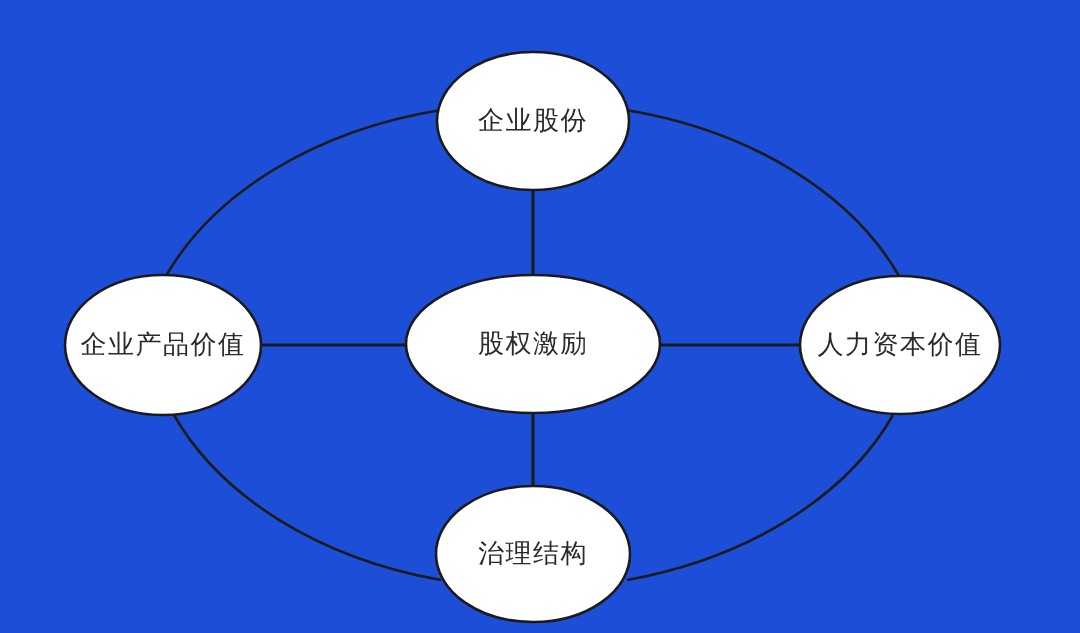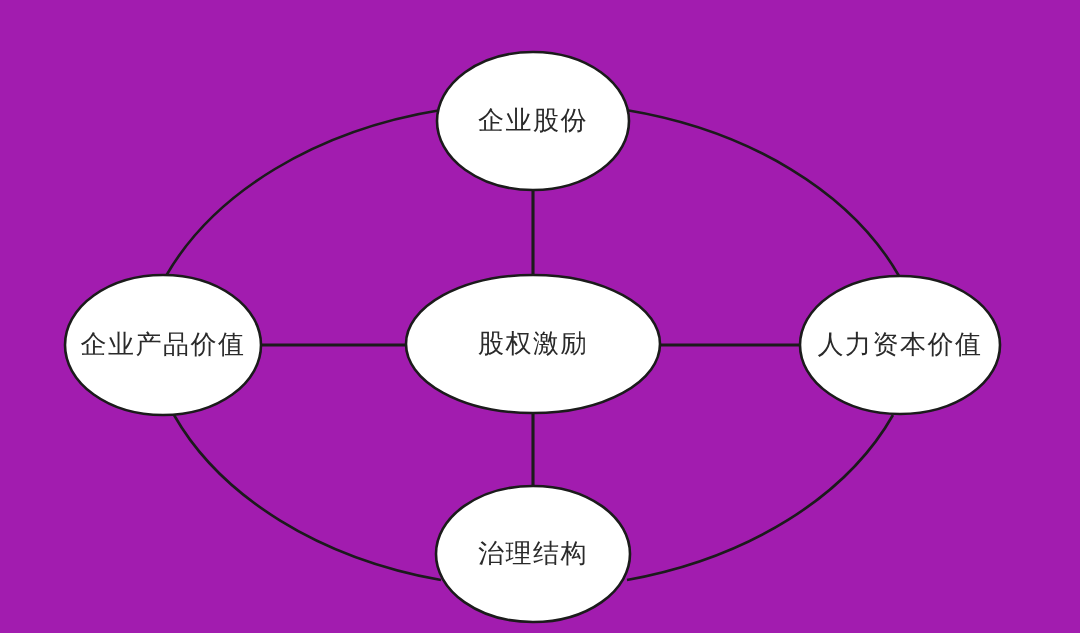--- a/index.html
+++ b/index.html
@@ -11,21 +11,21 @@
   body {
     width: 1080px;
     height: 633px;
     font-family: "Liberation Serif", "DejaVu Serif", serif;
     overflow: hidden;
   }
   #diagram-root {
     position: relative;
     width: 1080px;
     height: 633px;
-    background: #a21caf;
+    background: #1d4ed8;
   }
   svg#diagram-svg {
     position: absolute;
     left: 0;
     top: 0;
     width: 1080px;
     height: 633px;
     display: block;
   }
   .node-ellipse {

